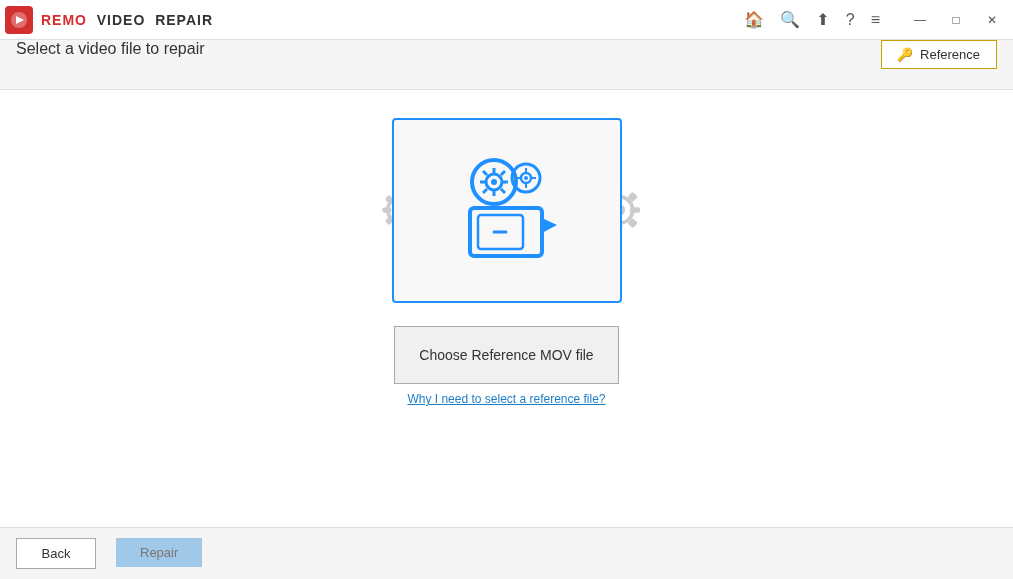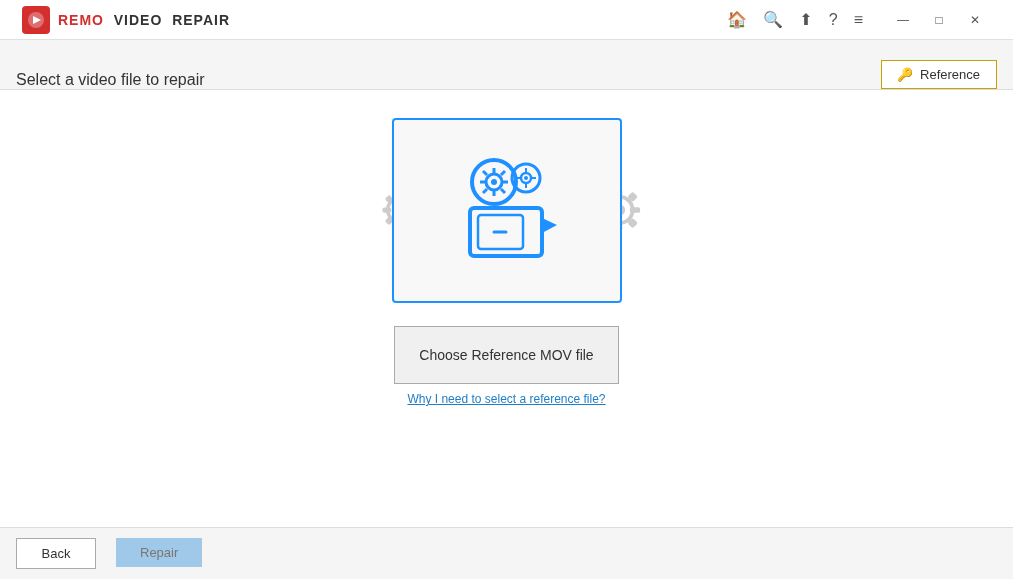--- a/index.html
+++ b/index.html
@@ -13,21 +13,21 @@
       flex-direction: column;
     }
 
     
     .title-bar {
       background: #ffffff;
       height: 40px;
       display: flex;
       align-items: center;
       justify-content: space-between;
-      padding: 0 22px;
+      padding: 0 5px;
       border-bottom: 1px solid #e0e0e0;
       flex-shrink: 0;
     }
     .title-bar-left {
       display: flex;
       align-items: center;
       gap: 8px;
     }
     .app-logo {
       width: 28px;
@@ -77,21 +77,21 @@
       cursor: pointer;
       color: #555;
       font-size: 12px;
     }
 
     
     .header-bar {
       background: #f5f5f5;
       height: 50px;
       display: flex;
-      align-items: flex-end;
+      align-items: flex-start;
       justify-content: space-between;
       padding: 0 16px;
       border-bottom: 1px solid #ddd;
       flex-shrink: 0;
     }
     .page-title {
       font-size: 16px;
       color: #333;
       font-weight: 400;
     }

